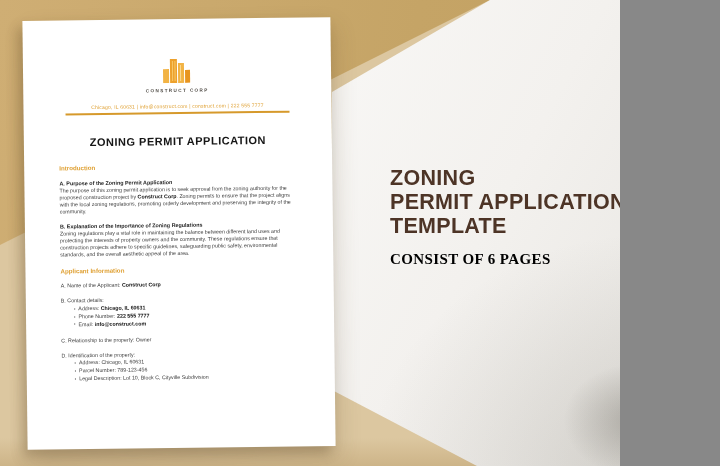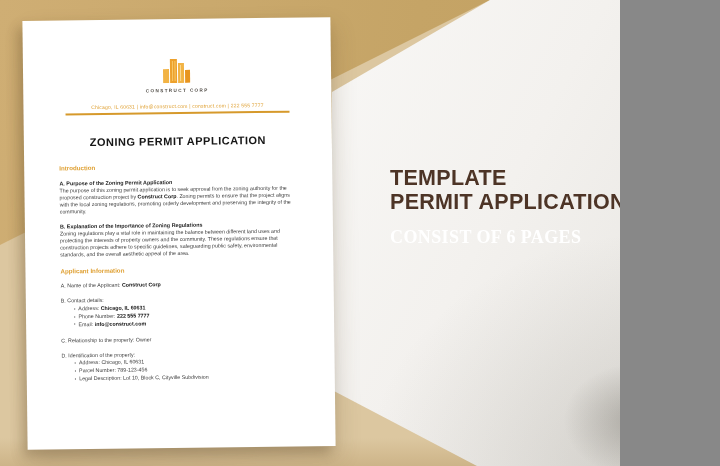--- a/index.html
+++ b/index.html
@@ -65,22 +65,22 @@
   .promo{position:absolute;left:390px;top:166px;width:320px;}
   .promo-title{
     font-size:21.5px;line-height:24px;font-weight:800;letter-spacing:.3px;
     color:#4d3426;font-family:"Liberation Sans",sans-serif;
   }
   .promo-desc{
     margin:12px 0 0;width:300px;
     font-family:"Liberation Serif",serif;font-size:11px;line-height:11.6px;color:#403b34;
   }
   .promo-pages{
-    margin:13px 0 0;font-family:"Liberation Serif",serif;font-size:18px;
-    font-weight:600;letter-spacing:.4px;color:#ffffff;
+    margin:13px 0 0;font-family:"Liberation Serif",serif;font-size:15px;
+    font-weight:600;letter-spacing:.4px;color:#000000;
   }
   
   #plant-svg{position:absolute;left:600px;top:355px;width:240px;height:240px;}
 </style>
 </head>
 <body>
 
 <div class="stage">
 
   <div class="floor"></div>
@@ -129,22 +129,23 @@
       <ul class="doc-list">
         <li>Address: Chicago, IL 60631</li>
         <li>Parcel Number: 789-123-456</li>
         <li>Legal Description: Lot 10, Block C, Cityville Subdivision</li>
       </ul>
     </div>
   </div>
 
   <div class="promo">
     <div class="promo-title">
+      <div>ZONING</div>
+      <div>PERMIT APPLICATION</div>
       <div>TEMPLATE</div>
-      <div>PERMIT APPLICATION</div>
     </div>
     <p class="promo-pages">CONSIST OF 6 PAGES</p>
   </div>
 
   <svg id="plant-svg" viewBox="0 0 240 240">
     <circle cx="130" cy="120" r="104" fill="#2a4f20"></circle>
   <ellipse cx="152.7" cy="71.2" rx="6.4" ry="3.5" transform="rotate(253 152.7 71.2)" fill="#6fae52"></ellipse>
       <ellipse cx="212.3" cy="183.6" rx="4.2" ry="3.1" transform="rotate(109 212.3 183.6)" fill="#264d1e"></ellipse>
       <ellipse cx="143.1" cy="79.8" rx="6.4" ry="2.6" transform="rotate(35 143.1 79.8)" fill="#3b722c"></ellipse>
       <ellipse cx="60.6" cy="46.4" rx="3.7" ry="3.4" transform="rotate(234 60.6 46.4)" fill="#2f5f25"></ellipse>

